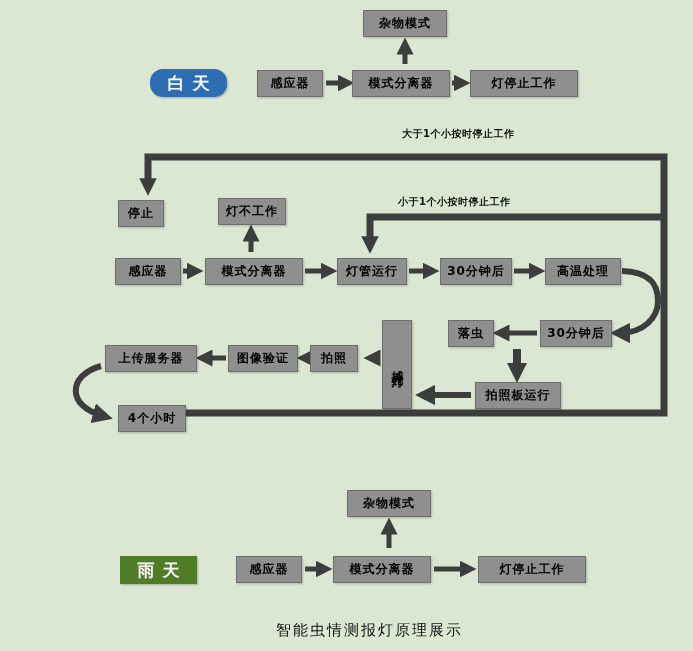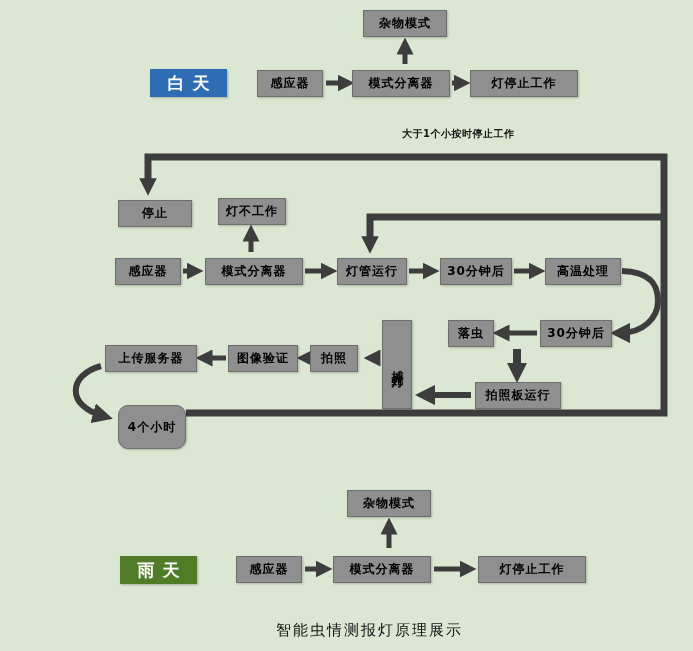--- a/index.html
+++ b/index.html
@@ -81,42 +81,43 @@
     <path d="M316 358 H305" stroke-width="5" marker-end="url(#ah)"></path>
     <path d="M226 358 H204" stroke-width="5" marker-end="url(#ah)"></path>
     <path d="M101 366 C68 375 66 406 103 416" stroke-width="6" marker-end="url(#ah)"></path>
 
     <path d="M389 548 V526" stroke-width="5" marker-end="url(#ah)"></path>
     <path d="M305 569 H324" stroke-width="5" marker-end="url(#ah)"></path>
     <path d="M434 569 H468" stroke-width="5" marker-end="url(#ah)"></path>
   </svg>
 
   <div class="node" style="left:363px; top:10px;  width:84px;  height:27px;">杂物模式</div>
-  <div class="band band-day" style="left:150px; top:69px; width:77px; height:28px;">白天</div>
+  <div class="band band-day" style="left:150px; top:69px; width:77px; height:28px;border-radius:13px;">白天</div>
   <div class="node" style="left:257px; top:70px;  width:66px;  height:27px;">感应器</div>
   <div class="node" style="left:352px; top:70px;  width:98px;  height:27px;">模式分离器</div>
   <div class="node" style="left:470px; top:70px;  width:108px; height:27px;">灯停止工作</div>
 
   <div class="branch-label" style="left:402px; top:127px;">大于1个小按时停止工作</div>
+  <div class="branch-label" style="left:398px; top:195px;">小于1个小按时停止工作</div>
 
-  <div class="node" style="left:118px; top:200px; width:74px;  height:27px;">停止</div>
+  <div class="node" style="left:118px; top:200px; width:46px;  height:27px;">停止</div>
   <div class="node" style="left:218px; top:198px; width:68px;  height:27px;">灯不工作</div>
   <div class="node" style="left:115px; top:258px; width:66px;  height:27px;">感应器</div>
   <div class="node" style="left:205px; top:258px; width:98px;  height:27px;">模式分离器</div>
   <div class="node" style="left:337px; top:258px; width:70px;  height:27px;">灯管运行</div>
   <div class="node" style="left:440px; top:258px; width:72px;  height:27px;">30分钟后</div>
   <div class="node" style="left:545px; top:258px; width:76px;  height:27px;">高温处理</div>
   <div class="node" style="left:540px; top:320px; width:72px;  height:27px;">30分钟后</div>
   <div class="node" style="left:448px; top:320px; width:46px;  height:27px;">落虫</div>
   <div class="node" style="left:475px; top:382px; width:86px;  height:27px;">拍照板运行</div>
   <div class="node vnode" style="left:382px; top:320px; width:30px; height:89px;">捕光灯</div>
   <div class="node" style="left:310px; top:345px; width:48px;  height:27px;">拍照</div>
   <div class="node" style="left:105px; top:345px; width:92px;  height:27px;">上传服务器</div>
   <div class="node" style="left:228px; top:345px; width:70px;  height:27px;">图像验证</div>
-  <div class="node" style="left:118px; top:405px; width:68px;  height:44px;border-radius:10px;">4个小时</div>
+  <div class="node" style="left:118px; top:405px; width:68px;  height:27px;">4个小时</div>
 
   <div class="node" style="left:347px; top:490px; width:84px;  height:27px;">杂物模式</div>
   <div class="band band-rain" style="left:120px; top:556px; width:77px; height:28px;">雨天</div>
   <div class="node" style="left:236px; top:556px; width:66px;  height:27px;">感应器</div>
   <div class="node" style="left:333px; top:556px; width:98px;  height:27px;">模式分离器</div>
   <div class="node" style="left:478px; top:556px; width:108px; height:27px;">灯停止工作</div>
 
   <div class="title">智能虫情测报灯原理展示</div>
 
 </div>

